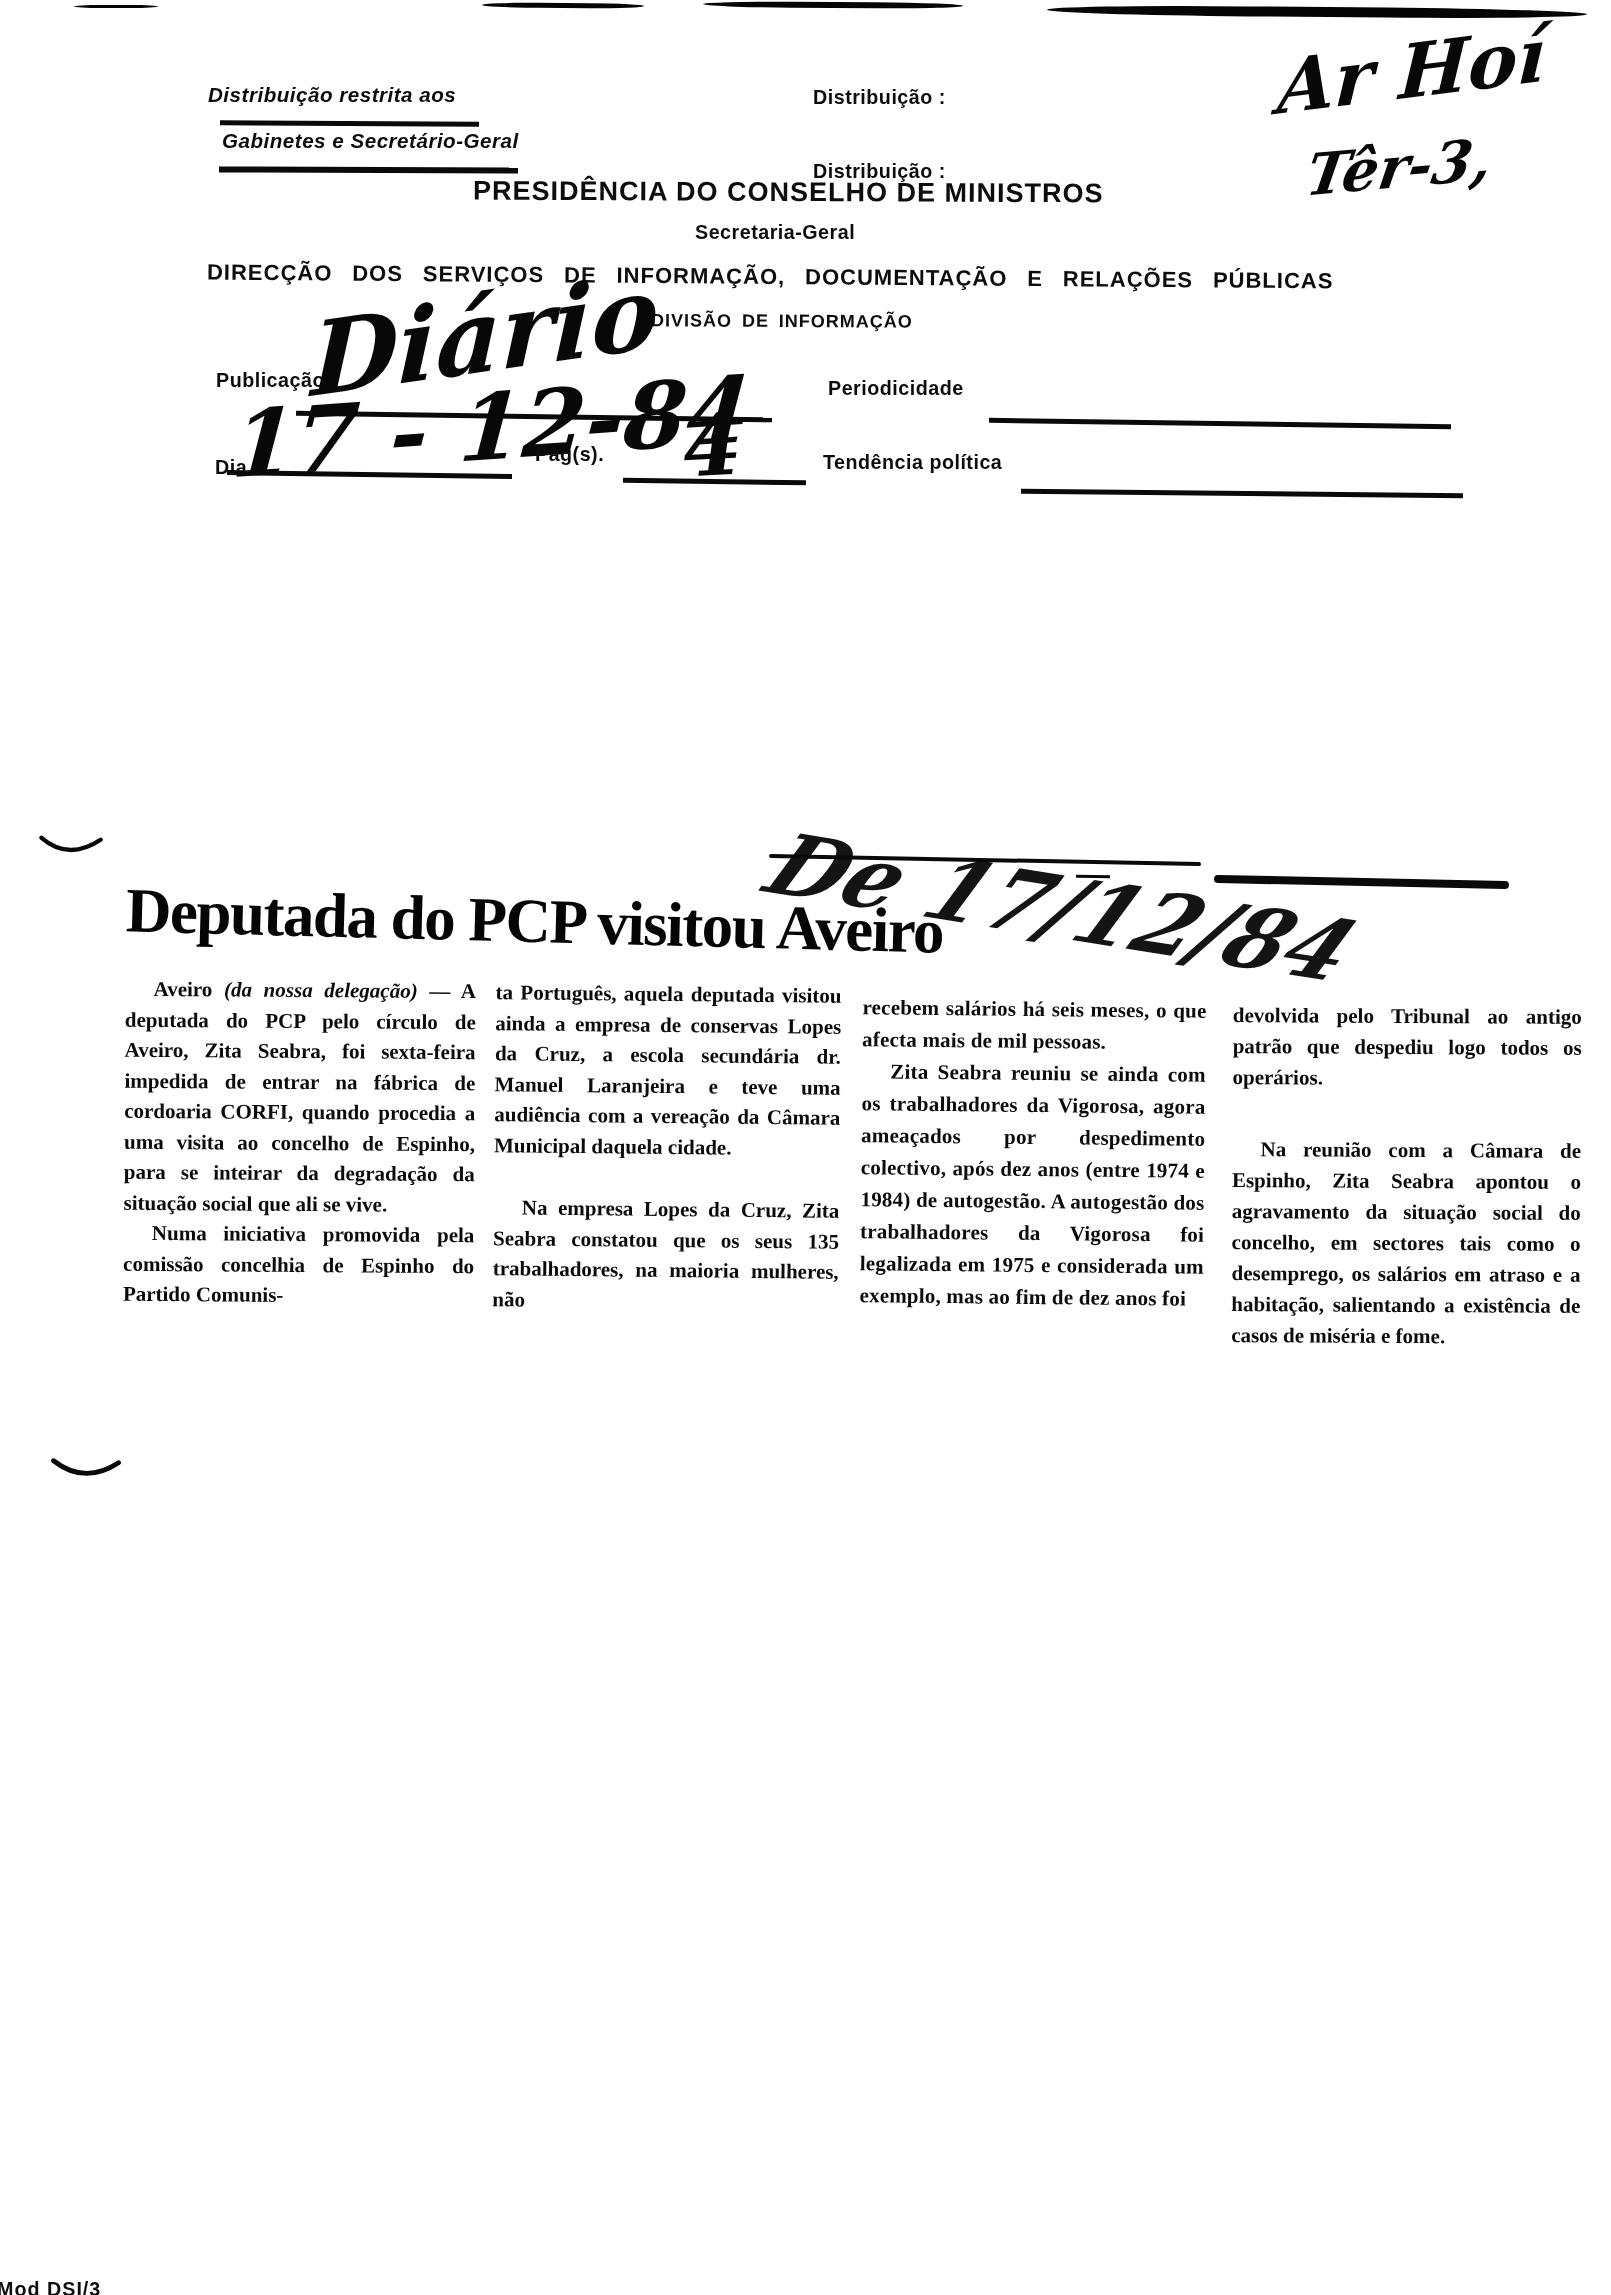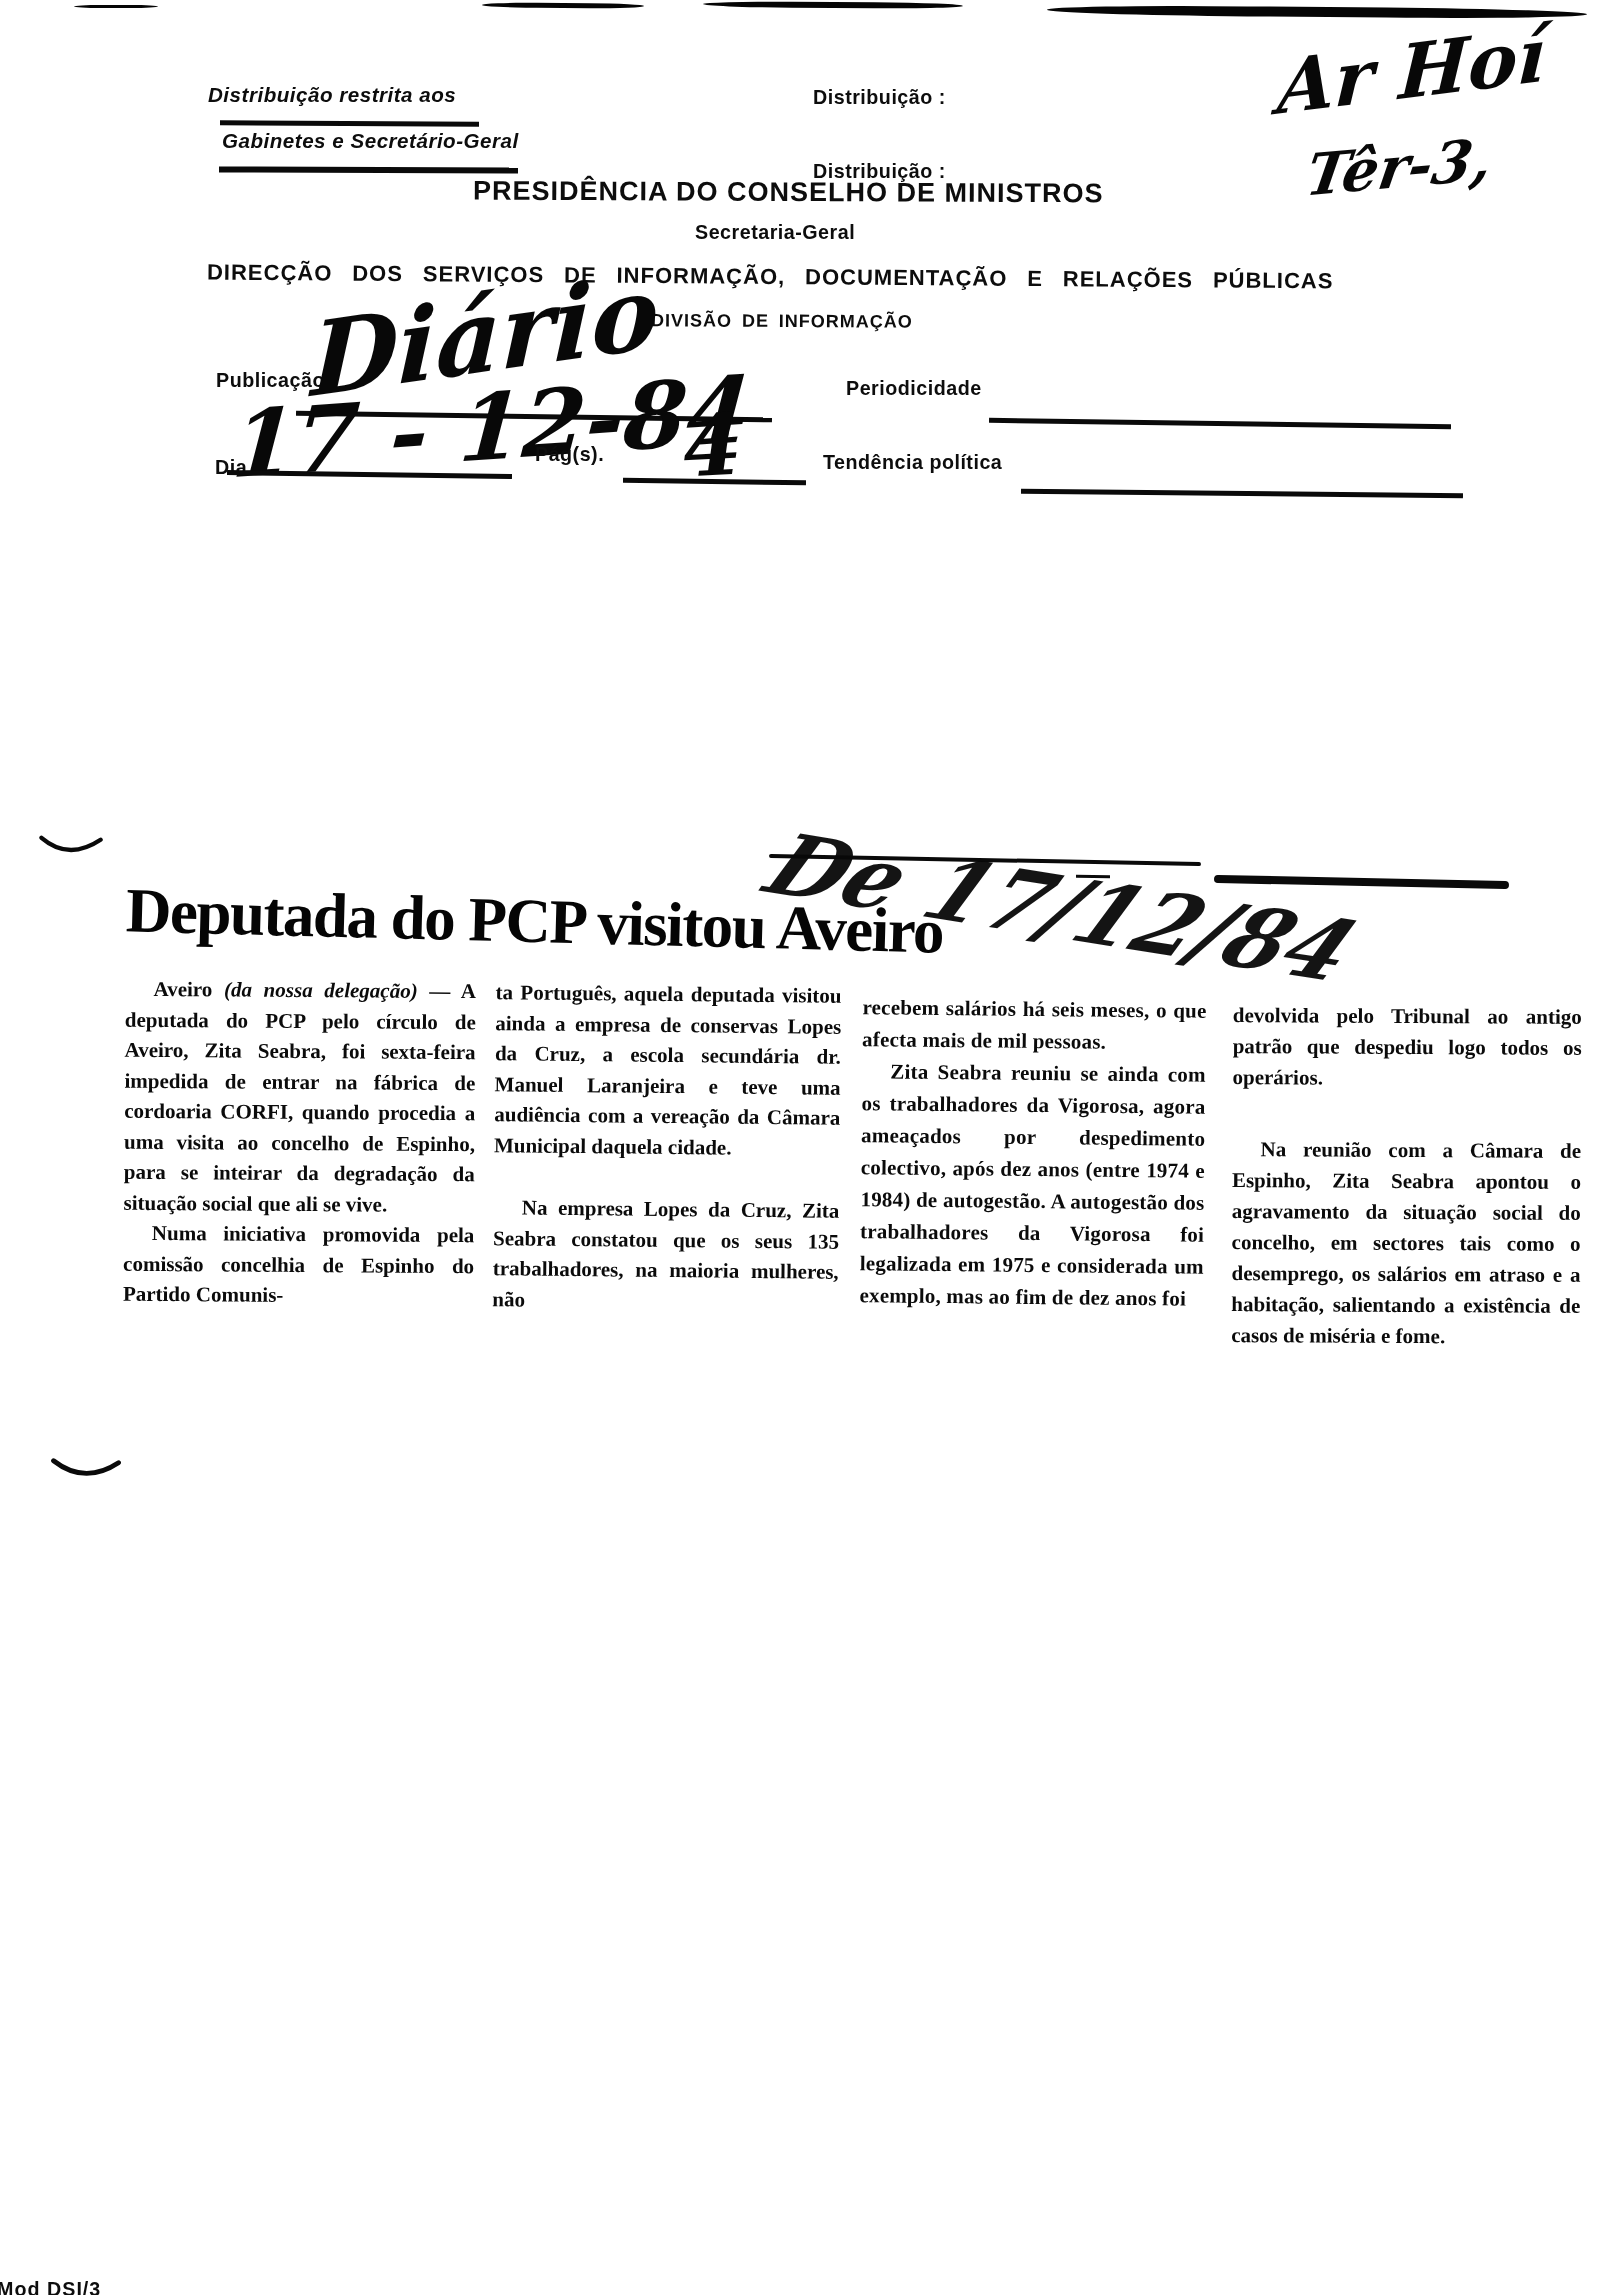--- a/index.html
+++ b/index.html
@@ -71,21 +71,21 @@
   <div class="abs flabel" style="left:813px;top:136px;margin-top:24px;">Distribuição :</div>
 
   <div class="abs org-title" style="left:473px;top:177px;transform:rotate(0.25deg);">PRESIDÊNCIA DO CONSELHO DE MINISTROS</div>
   <div class="abs org-sub" style="left:695px;top:221px;">Secretaria-Geral</div>
   <div class="abs org-dir" style="left:207px;top:264px;transform:rotate(0.45deg);">DIRECÇÃO DOS SERVIÇOS DE INFORMAÇÃO, DOCUMENTAÇÃO E RELAÇÕES PÚBLICAS</div>
   <div class="abs org-div" style="left:651px;top:311px;transform:rotate(0.3deg);">DIVISÃO DE INFORMAÇÃO</div>
 
   <div class="abs flabel" style="left:216px;top:369px;">Publicação</div>
   <div class="abs hw" style="left:310px;top:285px;font-size:101px;transform:rotate(-8deg) skewX(-10deg);">Diário</div>
   <div class="abs fill" style="left:296px;top:414px;width:476px;transform:rotate(0.8deg);"></div>
-  <div class="abs flabel" style="left:846px;top:377px;">Periodicidade</div>
+  <div class="abs flabel" style="left:828px;top:377px;">Periodicidade</div>
   <div class="abs fill" style="left:989px;top:421px;width:462px;transform:rotate(0.8deg);"></div>
 
   <div class="abs flabel" style="left:215px;top:456px;">Dia</div>
   <div class="abs hw" style="left:232px;top:382px;font-size:91px;transform:rotate(-4deg) skewX(-8deg);">17 - 12-84</div>
   <div class="abs fill" style="left:227px;top:472px;width:285px;transform:rotate(0.8deg);"></div>
   <div class="abs flabel" style="left:535px;top:443px;">Pág(s).</div>
   <div class="abs hw" style="left:683px;top:404px;font-size:84px;transform:rotate(-3deg);">4</div>
   <div class="abs fill" style="left:623px;top:479px;width:183px;transform:rotate(0.8deg);"></div>
   <div class="abs flabel" style="left:823px;top:451px;">Tendência política</div>
   <div class="abs fill" style="left:1021px;top:491px;width:442px;transform:rotate(0.6deg);"></div>

